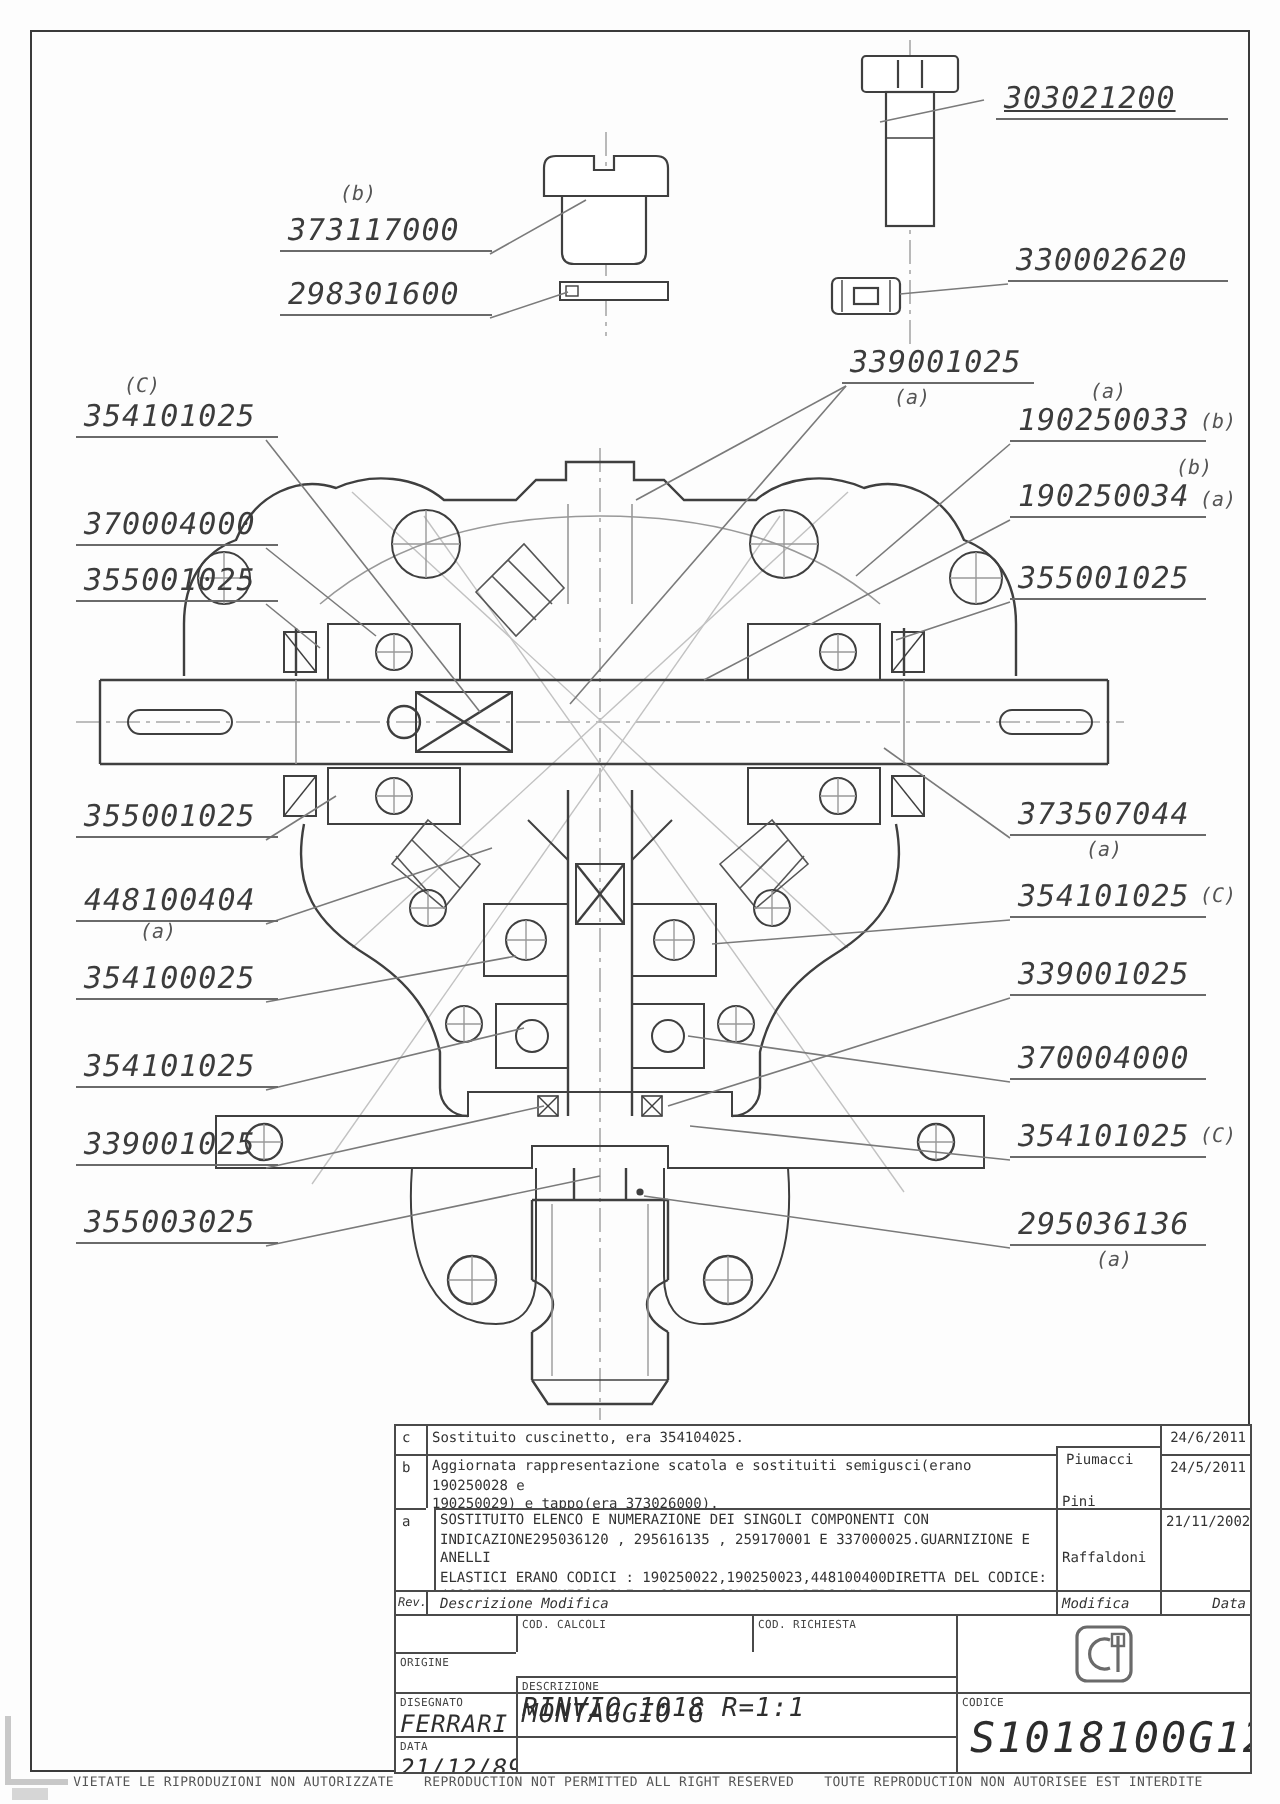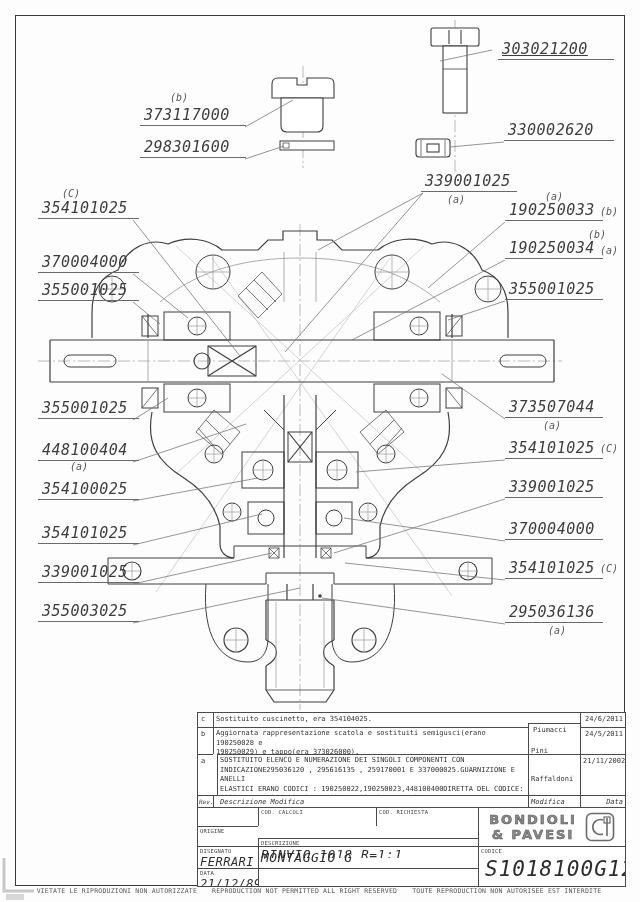--- a/index.html
+++ b/index.html
@@ -347,24 +347,20 @@
     <div class="cell bl bt" style="left:60px;top:30px;width:220px;height:20px;">
       <span class="lab">DESCRIZIONE</span><br>
       <span class="val" style="font-size:13px;padding-left:2px;">RINVIO 1018 R=1:1</span>
     </div>
     <div class="cell bl bt" style="left:60px;top:38px;width:220px;height:22px;">
       <span class="val" style="font-size:13px;padding:3px 0 0 2px;display:inline-block;">MONTAGGIO G</span>
     </div>
     <div class="cell bl bt" style="left:60px;top:60px;width:220px;height:18px;"></div>
 
     <div class="cell bl" style="left:280px;top:0;width:147px;height:38px;display:flex;align-items:center;justify-content:center;gap:8px;">
-      <div style="text-align:center;">
-        <div class="logo-txt">BONDIOLI</div>
-        <div class="logo-txt">&amp; PAVESI</div>
-      </div>
       <svg width="30" height="30" viewBox="0 0 30 30" style="position:static;">
         <rect x="1.5" y="1.5" width="27" height="27" rx="5" fill="none" stroke="#6a6a6a" stroke-width="1.6"></rect>
         <path d="M 18 8 A 7.5 7.5 0 1 0 18 22" fill="none" stroke="#6a6a6a" stroke-width="1.6"></path>
         <line x1="22" y1="6" x2="22" y2="24" stroke="#6a6a6a" stroke-width="1.6"></line>
         <rect x="19" y="5" width="6" height="6" fill="none" stroke="#6a6a6a" stroke-width="1.2"></rect>
       </svg>
     </div>
     <div class="cell bl bt" style="left:280px;top:38px;width:147px;height:40px;">
       <span class="lab">CODICE</span>
       <div style="display:flex;align-items:flex-end;justify-content:space-between;padding:2px 6px 0 6px;">

